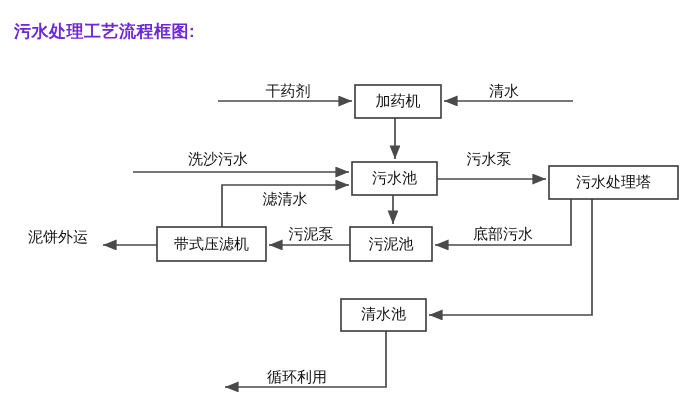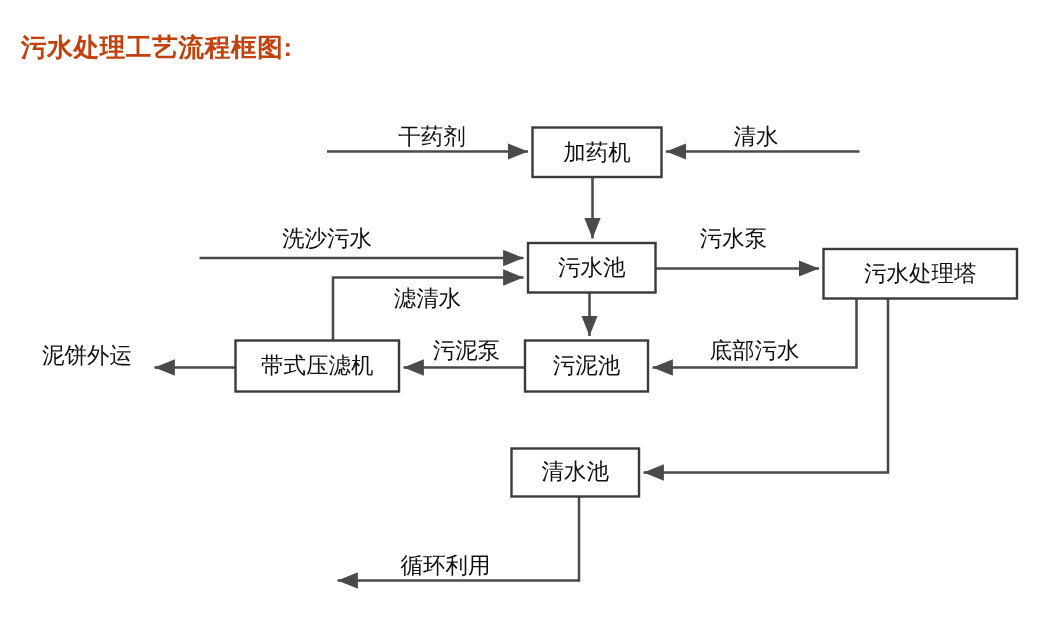--- a/index.html
+++ b/index.html
@@ -14,21 +14,21 @@
     background: #ffffff;
     overflow: hidden;
     font-family: "Liberation Sans", "DejaVu Sans", sans-serif;
   }
   #title {
     position: absolute;
     left: 14px;
     top: 20px;
     font-size: 17px;
     font-weight: bold;
-    color: #c2410c;
+    color: #6d28d9;
     letter-spacing: 0.5px;
     white-space: nowrap;
   }
   svg#flow {
     position: absolute;
     left: 0;
     top: 0;
     width: 700px;
     height: 420px;
   }

